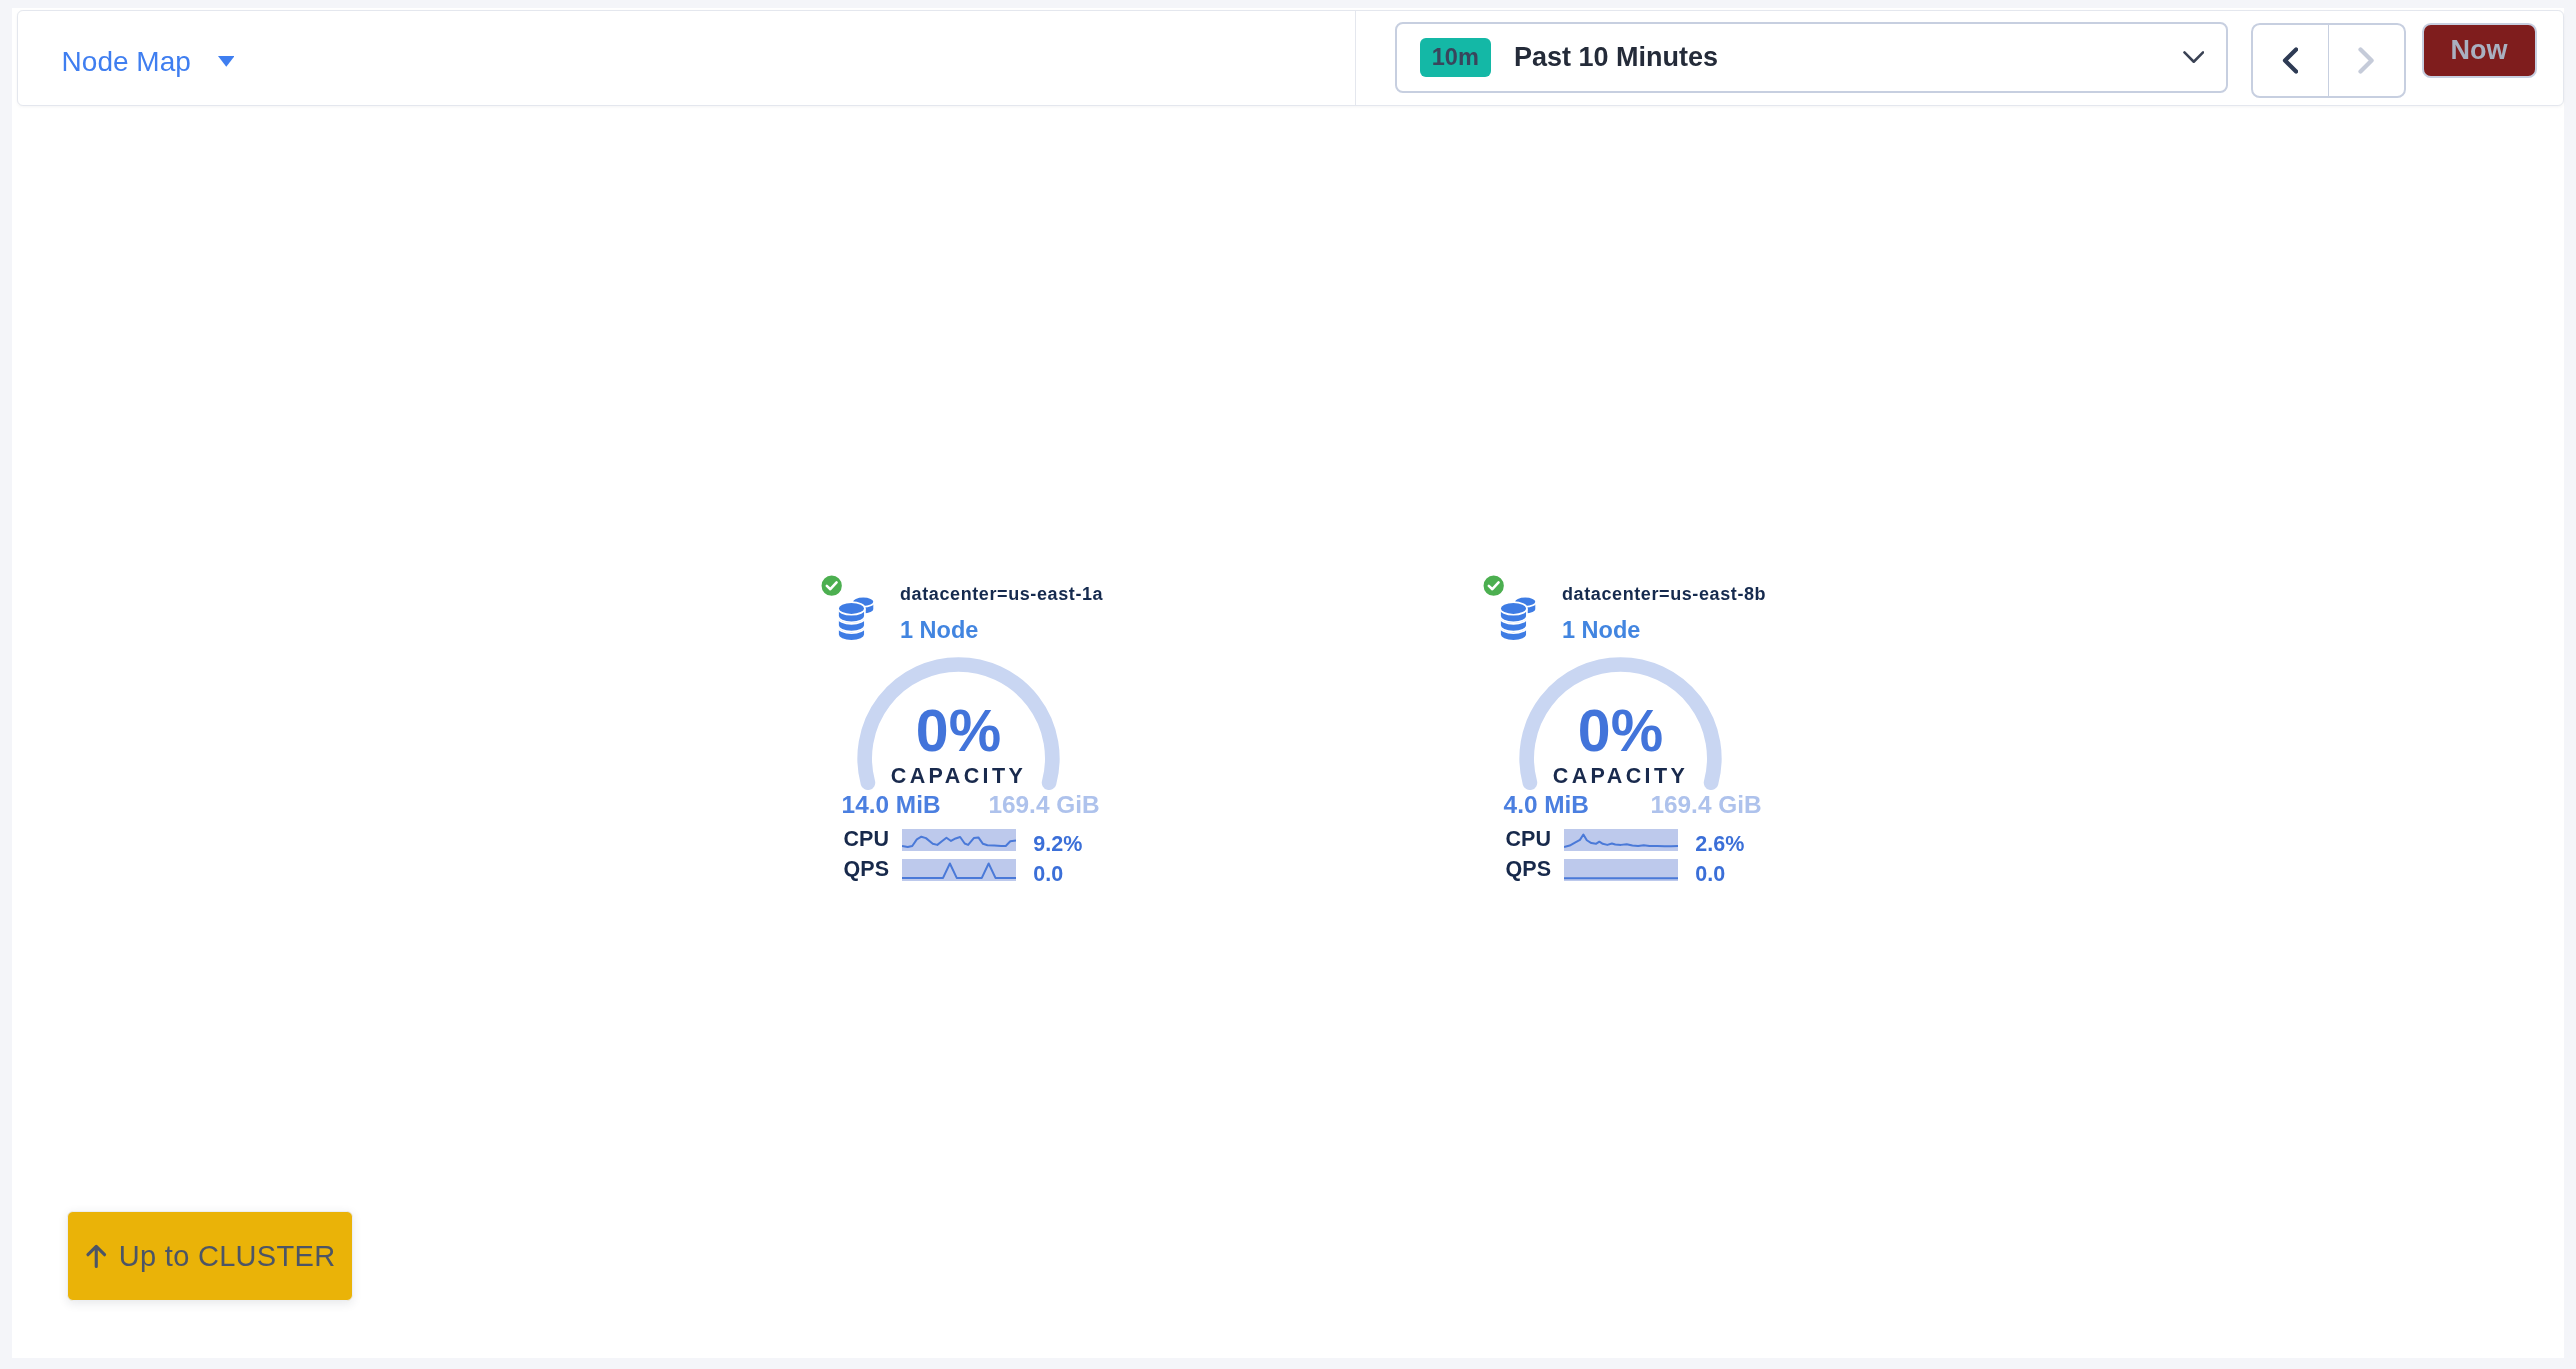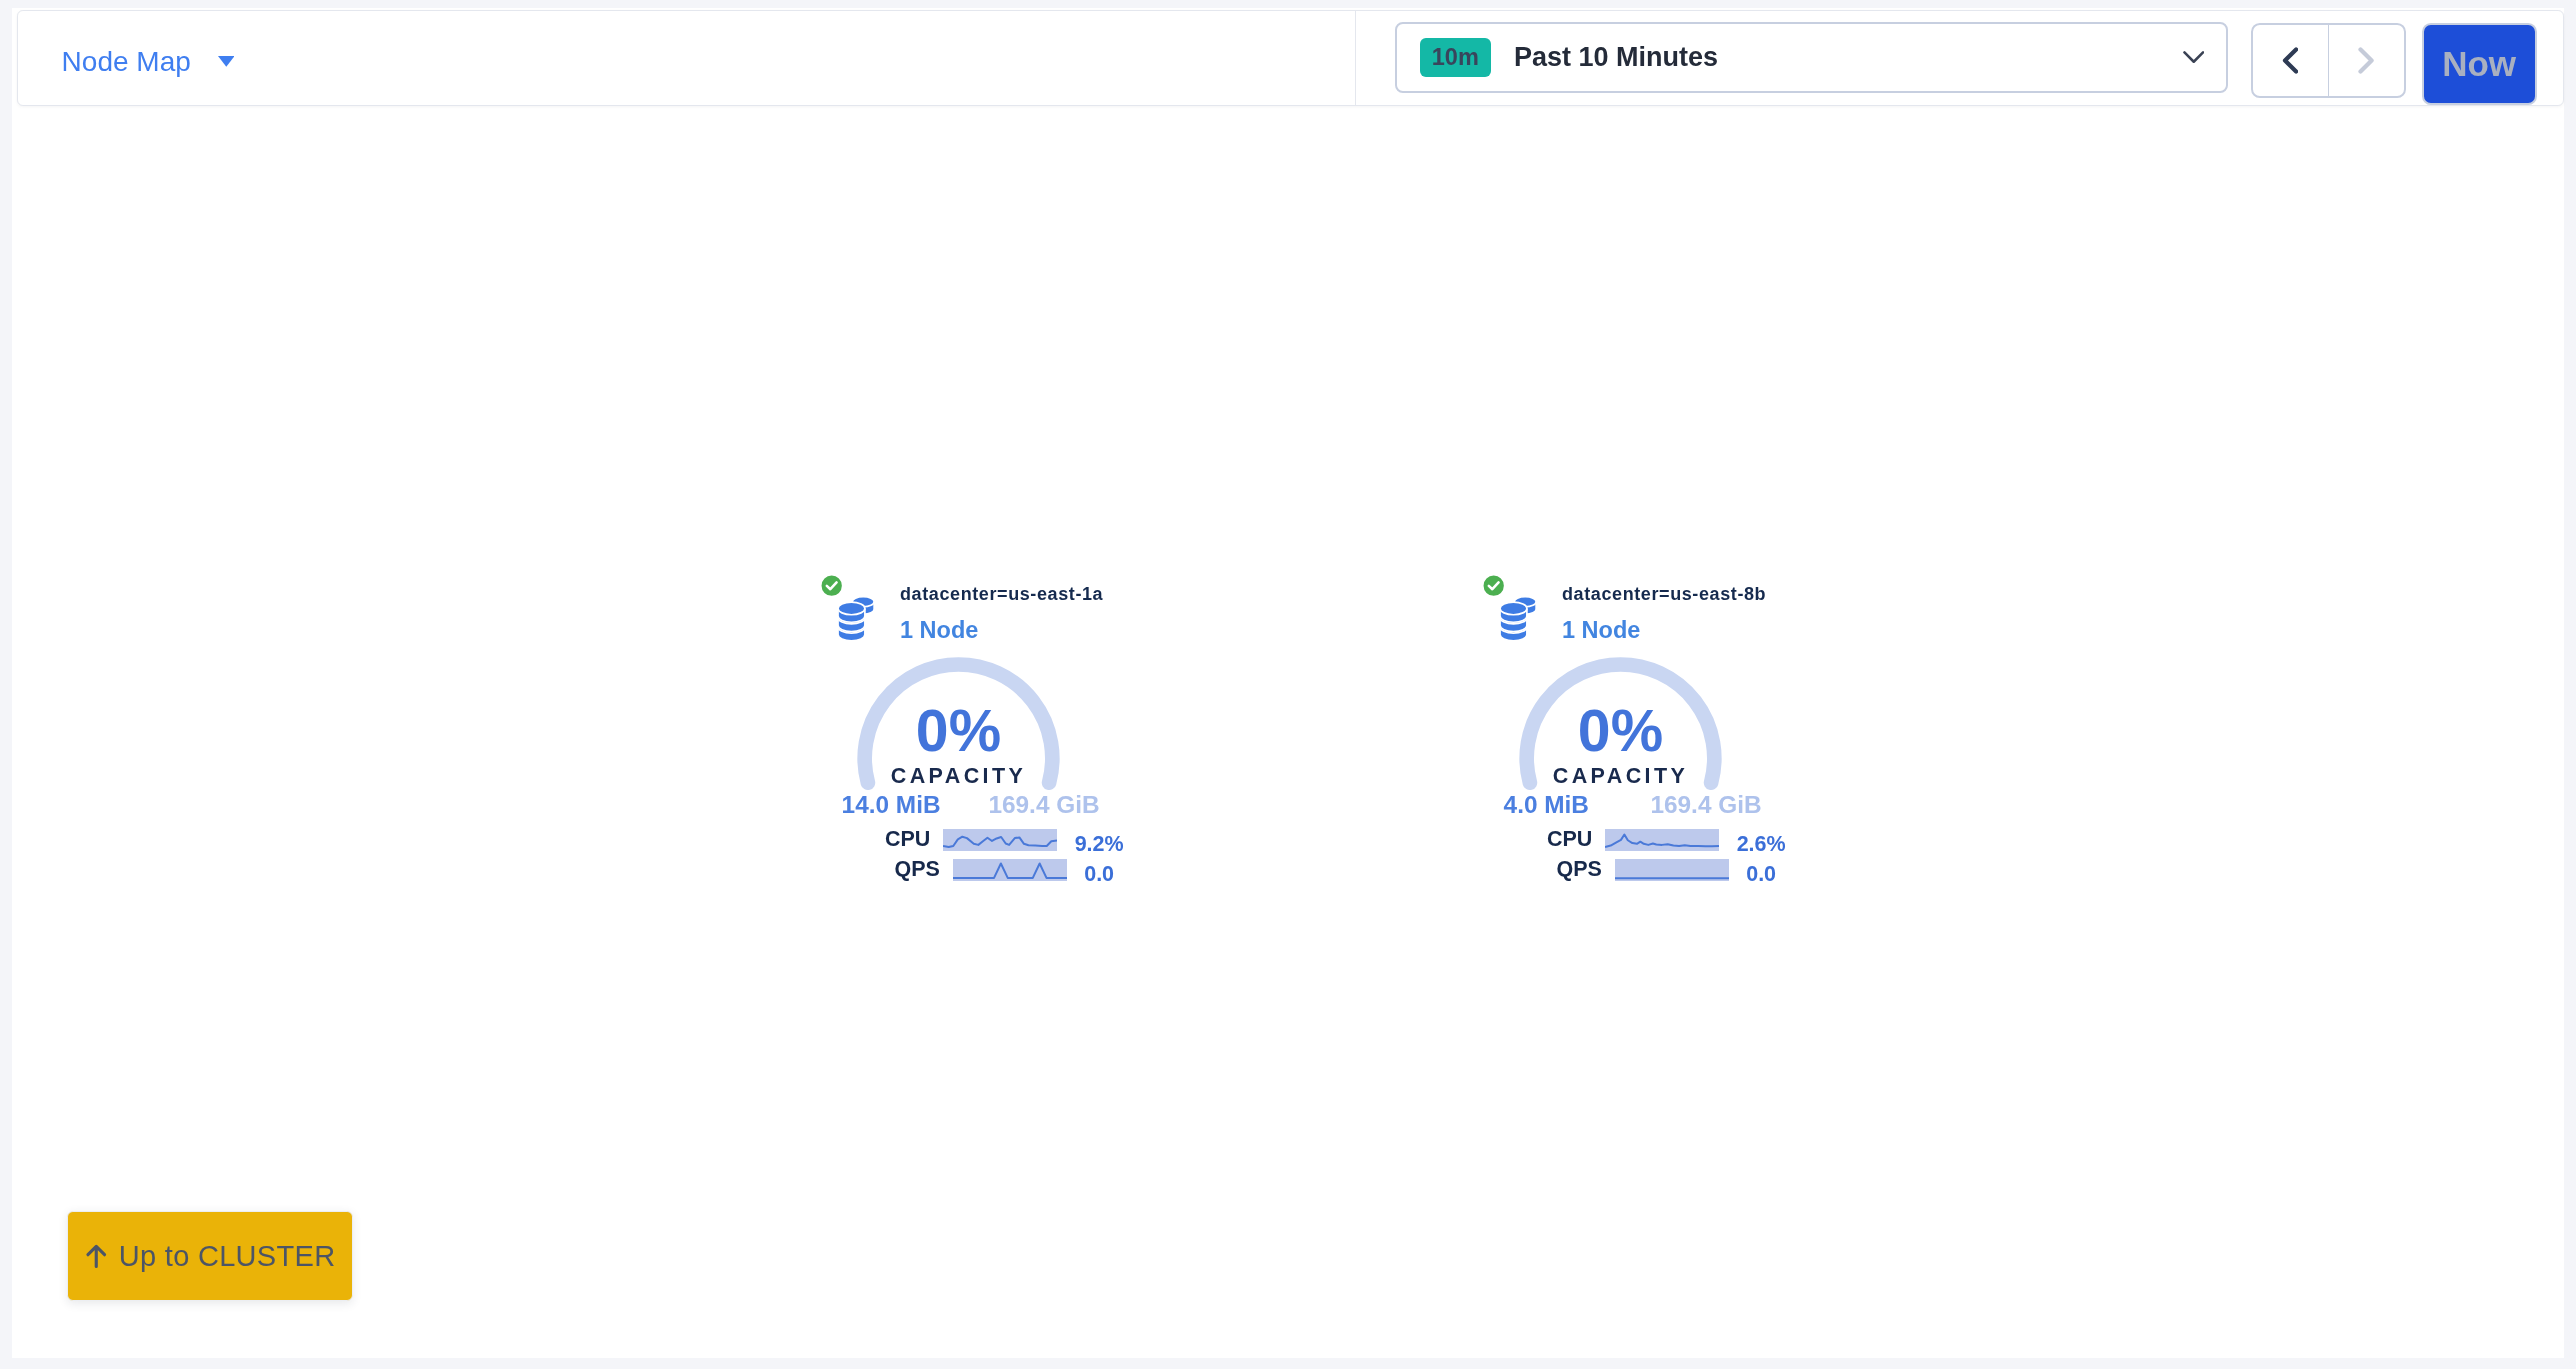--- a/index.html
+++ b/index.html
@@ -41,42 +41,42 @@
   
   .nav-group{
     left:2233px;top:12.7px;height:75px;width:155px;box-sizing:border-box;
     border:2px solid #c7cfe0;border-radius:8.8px;background:#fff;
     display:flex;align-items:stretch;
   }
   .nav-btn{flex:1;display:flex;align-items:center;justify-content:center;cursor:pointer;}
   .nav-btn.prev{border-right:1px solid #c7cfe0;}
   .nav-btn.next{cursor:default;}
   .now-button{
-    left:2404px;top:12.7px;height:82px;width:115px;box-sizing:border-box;
-    border:2px solid #c7cfe0;border-radius:8.8px;background:#1d4ed8;
+    left:2404px;top:12.7px;height:55px;width:115px;box-sizing:border-box;
+    border:2px solid #c7cfe0;border-radius:8.8px;background:#7f1d1d;
     display:flex;align-items:center;justify-content:center;
-    font-size:35px;font-weight:700;color:#a9b0c0;cursor:default;
+    font-size:27px;font-weight:700;color:#a9b0c0;cursor:default;
   }
   
   .dc-card{position:absolute;width:342px;height:337px;z-index:2;cursor:pointer;}
   #dc-0{left:822px;top:572px;}
   #dc-1{left:1484px;top:572px;}
   .dc-status{position:absolute;left:-2.9px;top:1px;}
   .dc-dbicon{position:absolute;left:14.7px;top:22.5px;}
   .dc-name{position:absolute;left:78px;top:11.7px;font-size:18px;font-weight:700;color:#152a4e;letter-spacing:0.6px;white-space:nowrap;}
   .dc-nodes{position:absolute;left:78px;top:45px;font-size:23.5px;font-weight:700;color:#4285e0;}
   .dc-gauge{position:absolute;left:29px;top:79px;}
   .dc-pct{position:absolute;left:29px;top:129px;width:215px;text-align:center;
           font-size:59px;line-height:61px;font-weight:800;color:#4274da;}
   .dc-caplabel{position:absolute;left:29px;top:192px;width:215px;text-align:center;
           font-size:21.5px;font-weight:700;color:#192a4d;letter-spacing:3.4px;}
   .dc-values{position:absolute;left:19.6px;top:219px;width:258px;display:flex;justify-content:space-between;align-items:baseline;}
   .dc-used{font-size:24.4px;font-weight:600;color:#4b7fe0;}
   .dc-avail{font-size:24.4px;font-weight:600;color:#aec2ec;}
-  .metric-row{position:absolute;left:15px;width:313px;height:23.5px;display:flex;align-items:center;justify-content:center;}
+  .metric-row{position:absolute;left:0;width:313px;height:23.5px;display:flex;align-items:center;}
   .metric-row.cpu{top:256px;}
   .metric-row.qps{top:286px;}
   .metric-label{width:67px;text-align:right;font-size:21.5px;font-weight:700;color:#17294b;}
   .sparkline{margin-left:12.7px;width:114px;height:22.5px;background:#bdc9ec;display:block;}
   .metric-value{margin-left:17.6px;font-size:21.5px;font-weight:700;color:#3b6fd8;margin-top:10px;}
   
   .up-button{
     position:absolute;left:67px;top:1211px;width:284px;height:88px;z-index:4;
     background:#eab308;border:1px solid #eceef2;border-radius:5.9px;
     box-shadow:0 2.9px 9.8px rgba(40,50,70,.10);

